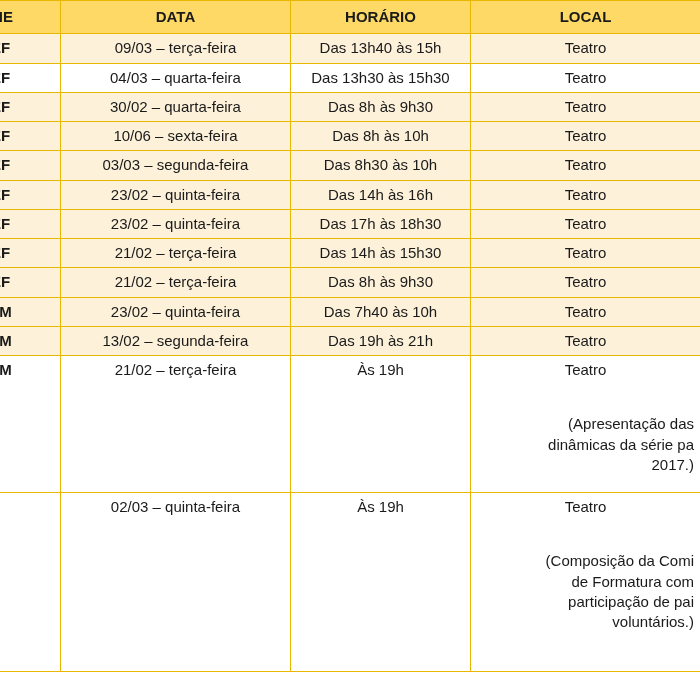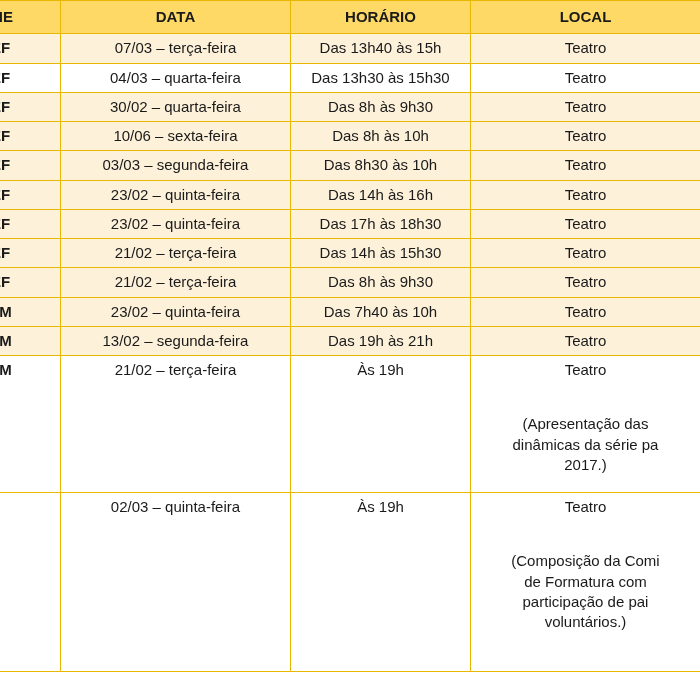--- a/index.html
+++ b/index.html
@@ -51,20 +51,21 @@
   td.serie-cell {
     font-weight: bold;
     text-align: right;
     padding-right: 8px;
   }
   td.tall { height: 128px; }
   td.tall2 { height: 170px; }
   .note {
     display: block;
     margin-top: 34px;
+    text-align: right;
   }
   .note-line { display: block; }
 </style>
 </head>
 <body>
 
 <div id="sheet">
   <table class="schedule">
     <colgroup>
       <col class="c-serie">
@@ -77,21 +78,21 @@
         <th>RIE</th>
         <th>DATA</th>
         <th>HORÁRIO</th>
         <th>LOCAL</th>
       </tr>
     </thead>
     <tbody>
 
       <tr class="band-cream">
         <td class="serie-cell">EF</td>
-        <td>07/03 – terça-feira</td>
+        <td>09/03 – terça-feira</td>
         <td>Das 13h40 às 15h</td>
         <td>Teatro</td>
       </tr>
 
       <tr class="band-white">
         <td class="serie-cell">EF</td>
         <td>04/03 – quarta-feira</td>
         <td>Das 13h30 às 15h30</td>
         <td>Teatro</td>
       </tr>

